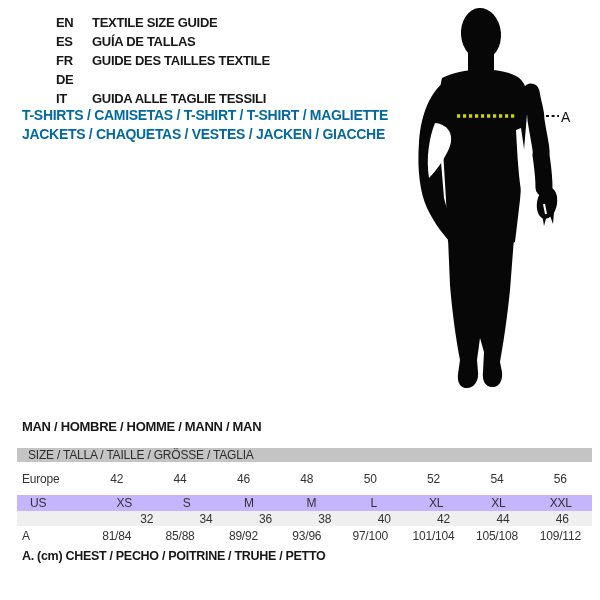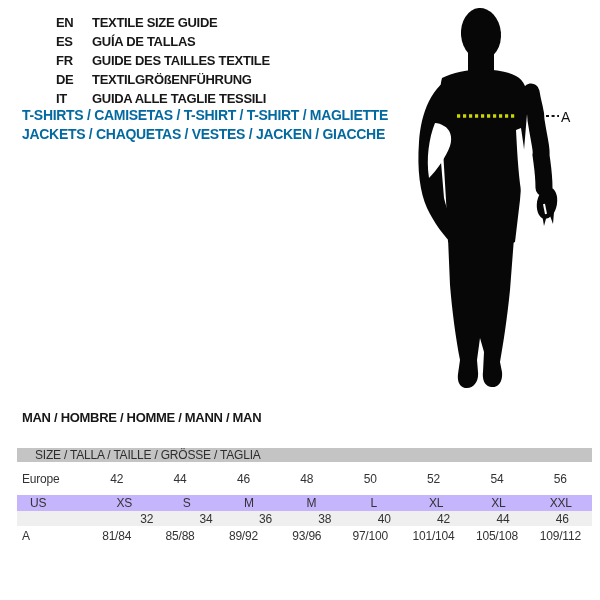--- a/index.html
+++ b/index.html
@@ -20,27 +20,27 @@
   .cat-block{position:absolute;left:22px;top:106px;}
   .cat-line{height:19px;line-height:19px;font-size:14px;font-weight:700;
     letter-spacing:-0.3px;color:#0369a1;white-space:nowrap;}
   
   .figure-wrap{position:absolute;left:380px;top:0px;width:220px;height:420px;}
   .figure-wrap svg{display:block;}
   .measure-label{
     position:absolute;left:561px;top:108px;width:20px;height:18px;
     font-size:14px;line-height:18px;font-weight:400;color:#111;}
   
-  .section-title{position:absolute;left:22px;top:410px;
+  .section-title{position:absolute;left:22px;top:419px;
     font-size:13px;font-weight:700;letter-spacing:-0.3px;color:#171717;white-space:nowrap;}
   
   .size-table{position:absolute;left:17px;top:448px;width:575px;
     font-size:12px;color:#333;}
   .thead{height:14px;line-height:14px;background:#c4c4c4;
-    padding-left:18px;color:#2e2e2e;letter-spacing:-0.2px;}
+    padding-left:11px;color:#2e2e2e;letter-spacing:-0.2px;}
   .trow{display:grid;grid-template-columns:68px repeat(8,1fr);align-items:center;}
   .trow.r1{height:33px;}
   .trow.r2{height:16px;background:#c4b5fd;padding-left:8px;}
   .trow.r3{height:15px;background:#efeff0;padding-left:32px;}
   .trow.r4{height:19px;}
   .tlabel{padding-left:5px;text-align:left;letter-spacing:-0.2px;}
   .tcell{text-align:center;letter-spacing:-0.2px;}
   
   .footnote{position:absolute;left:22px;top:549px;
     font-size:12.5px;font-weight:700;letter-spacing:-0.3px;color:#171717;white-space:nowrap;}
@@ -58,21 +58,20 @@
     <div class="lang-row">
       <span class="lang-code">ES</span>
       <span class="lang-label">GUÍA DE TALLAS</span>
     </div>
     <div class="lang-row">
       <span class="lang-code">FR</span>
       <span class="lang-label">GUIDE DES TAILLES TEXTILE</span>
     </div>
     <div class="lang-row">
       <span class="lang-code">DE</span>
-      <span class="lang-label">TEXTILGRÖßENFÜHRUNG</span>
     </div>
     <div class="lang-row">
       <span class="lang-code">IT</span>
       <span class="lang-label">GUIDA ALLE TAGLIE TESSILI</span>
     </div>
   </div>
 
   <div class="cat-block">
     <div class="cat-line">T-SHIRTS / CAMISETAS / T-SHIRT / T-SHIRT / MAGLIETTE</div>
     <div class="cat-line">JACKETS / CHAQUETAS / VESTES / JACKEN / GIACCHE</div>
@@ -196,14 +195,15 @@
       <span class="tcell">85/88</span>
       <span class="tcell">89/92</span>
       <span class="tcell">93/96</span>
       <span class="tcell">97/100</span>
       <span class="tcell">101/104</span>
       <span class="tcell">105/108</span>
       <span class="tcell">109/112</span>
     </div>
   </div>
 
+  <div class="footnote">A. (cm) CHEST / PECHO / POITRINE / TRUHE / PETTO</div>
 
 </div>
 
 </body></html>

